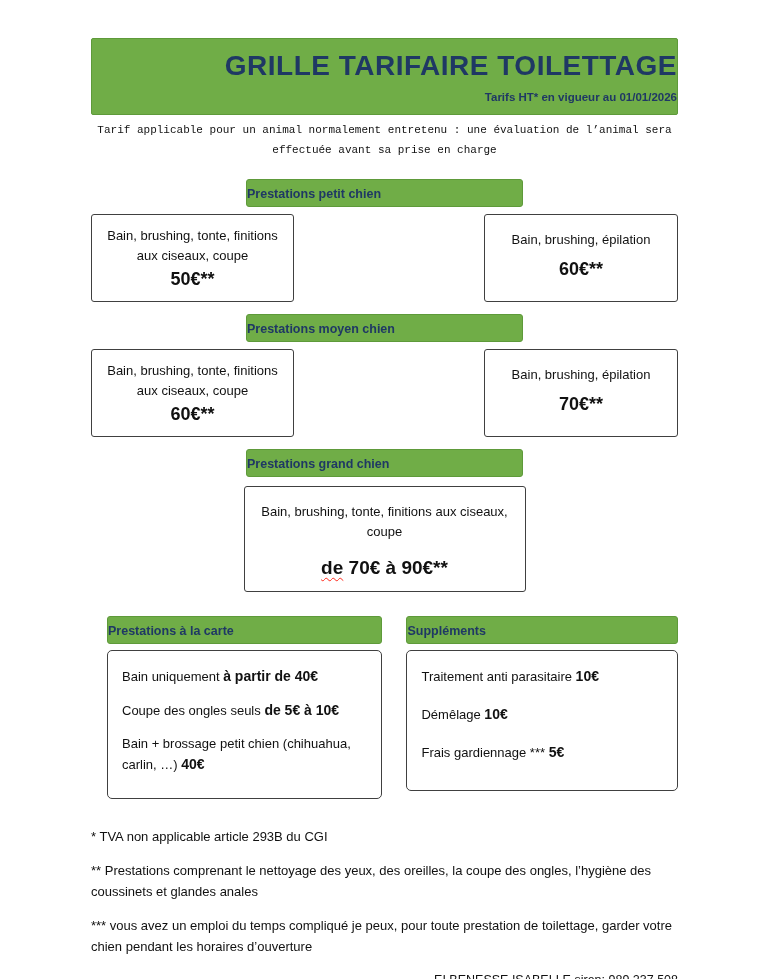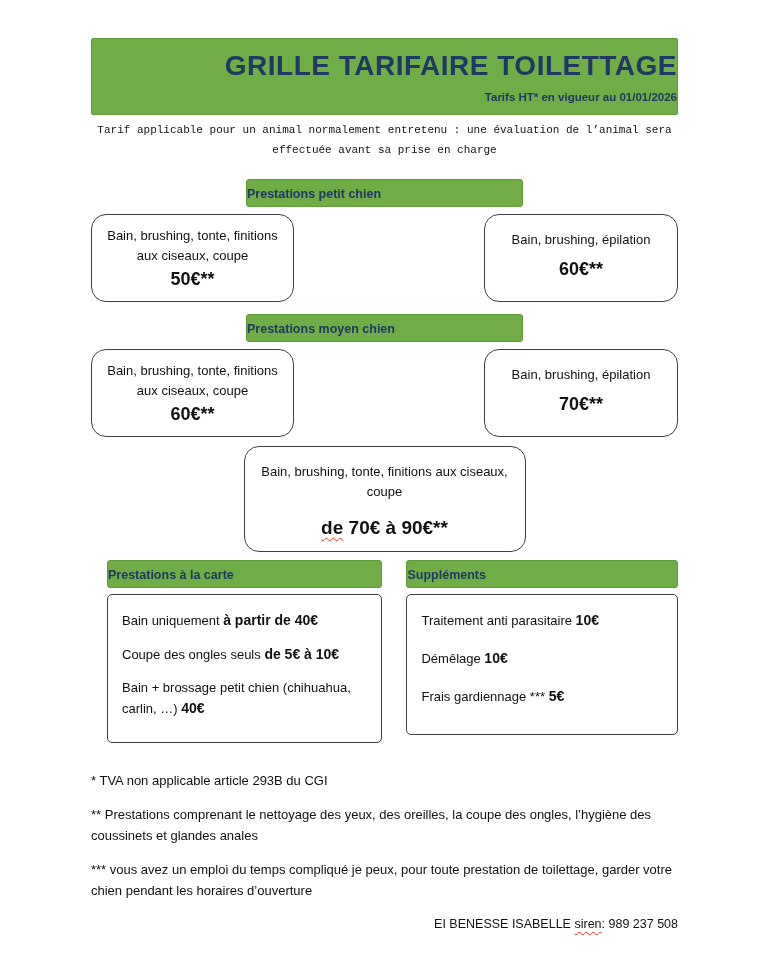--- a/index.html
+++ b/index.html
@@ -27,34 +27,34 @@
 
   .banner{
     height:28px;line-height:28px;background:var(--banner-green);
     border:1px solid var(--banner-border);border-radius:3px;
     color:var(--title-navy);font-weight:bold;font-size:12.5px;text-align:left;
   }
   .banner-center{width:277px;margin:19px auto 0;}
 
   .row{display:flex;justify-content:space-between;margin-top:7px;}
   .card{
-    background:#fff;border:1.5px solid #404040;border-radius:15px;
+    background:#fff;border:1.5px solid #404040;border-radius:3px;
     text-align:center;
   }
   .card-left{width:203px;min-height:88px;padding:11px 8px 8px;}
   .card-right{width:194px;min-height:86px;padding:15px 8px 0;}
   .desc{font-size:13px;line-height:20px;}
   .price{font-size:18px;font-weight:bold;margin-top:3px;}
   .card-right .price{margin-top:9px;}
 
   .banner-mt{margin-top:12px;}
   .card-grand{width:282px;margin:9px auto 0;min-height:100px;padding:15px 14px 12px;}
   .price-grand{font-size:19px;margin-top:15px;}
 
-  .cols{margin-top:8px;justify-content:flex-start;gap:24px;padding-left:16px;}
+  .cols{margin-top:24px;justify-content:flex-start;gap:24px;padding-left:16px;}
   .col-left{width:279px;}
   .col-right{width:275px;}
   .card-list{margin-top:6px;text-align:left;padding:15px 14px 10px;border-radius:5px;}
   .card-list-left{min-height:130px;}
   .card-list-right{min-height:133px;}
   .item{font-size:13px;line-height:20px;margin-bottom:13px;}
   .card-list-right .item{margin-bottom:17px;}
   .item b{font-size:14px;}
 
   .footnotes{margin-top:27px;}
@@ -101,20 +101,21 @@
       <div class="card card-left">
         <div class="desc">Bain, brushing, tonte, finitions aux ciseaux, coupe</div>
         <div class="price">60€**</div>
       </div>
       <div class="card card-right">
         <div class="desc">Bain, brushing, épilation</div>
         <div class="price">70€**</div>
       </div>
     </div>
 
+    <div class="banner banner-center banner-mt">Prestations grand chien</div>
     <div class="card card-grand">
       <div class="desc">Bain, brushing, tonte, finitions aux ciseaux, coupe</div>
       <div class="price price-grand"><span class="wavy">de</span> <span>70€ à 90€**</span></div>
     </div>
 
     <div class="row cols">
       <div class="col-left">
         <div class="banner">Prestations à la carte</div>
         <div class="card card-list card-list-left">
           <p class="item"><span>Bain uniquement </span><b>à partir de 40€</b></p>

